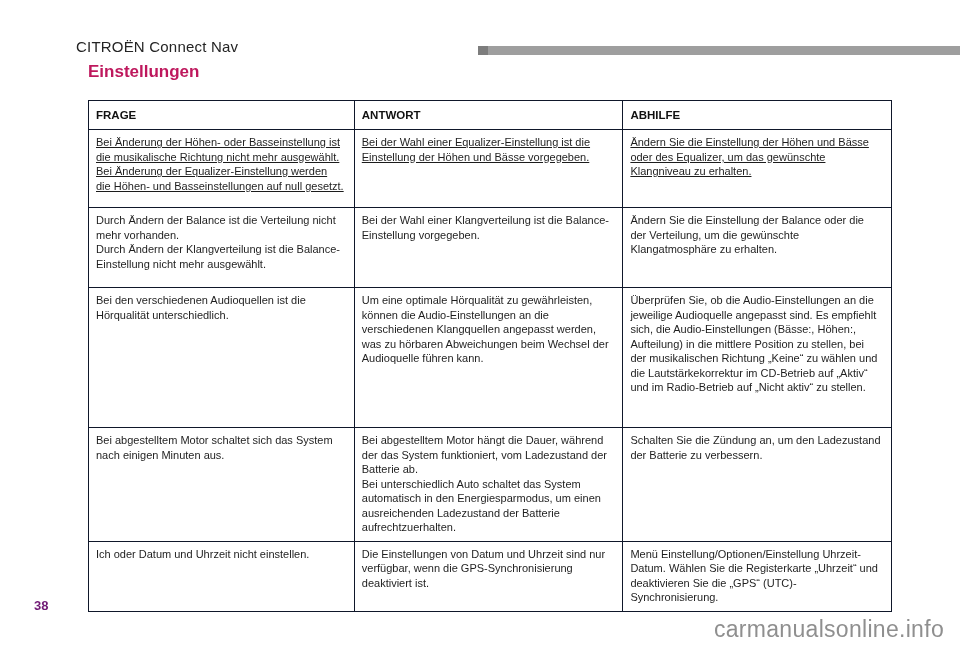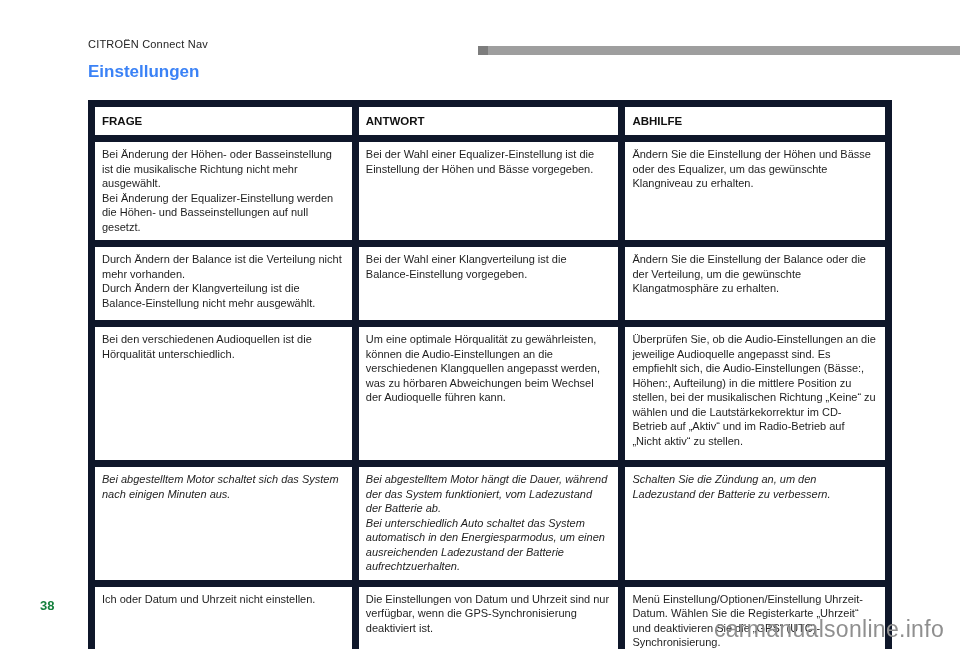--- a/index.html
+++ b/index.html
@@ -10,89 +10,89 @@
   body {
     width: 960px;
     height: 649px;
     position: relative;
     overflow: hidden;
     font-family: "Liberation Sans", sans-serif;
     color: #1c1c1c;
   }
   .brand {
     position: absolute;
-    left: 88px;
+    left: 76px;
     top: 38px;
-    font-size: 11px;
+    font-size: 15px;
     letter-spacing: 0.2px;
     color: #242424;
   }
   .header-bar {
     position: absolute;
     left: 478px;
     top: 46px;
     width: 482px;
     height: 9px;
     background: linear-gradient(to right, #7d7d7d 0px, #7d7d7d 10px, #9e9e9e 10px);
   }
   .title {
     position: absolute;
     left: 88px;
     top: 62px;
     margin: 0;
     font-size: 17px;
     font-weight: bold;
-    color: #3b82f6;
+    color: #be185d;
   }
   .table-wrap {
     position: absolute;
     left: 88px;
     top: 100px;
     width: 804px;
   }
   table.faq {
     border-collapse: collapse;
     width: 100%;
     font-size: 11px;
     line-height: 1.32;
     table-layout: fixed;
   }
   table.faq th, table.faq td {
-    border: 7px solid #0f172a;
+    border: 1px solid #0f172a;
     vertical-align: top;
     text-align: left;
     padding: 5px 9px 6px 7px;
   }
   table.faq th {
     font-size: 11.5px;
     font-weight: bold;
     padding-top: 7px;
     padding-bottom: 6px;
     color: #111111;
   }
   table.faq td {
     white-space: pre-line;
     color: #1e1e1e;
   }
   col.c1 { width: 33.1%; }
   col.c2 { width: 33.45%; }
   col.c3 { width: 33.45%; }
   tr.hdr  { height: 28px; }
-  tr.r0 { height: 78px; }
+  tr.r0 { height: 78px; text-decoration: underline; }
   tr.r1 { height: 80px; }
   tr.r2 { height: 140px; padding-left: 12px; }
-  tr.r3 { height: 112px; font-style: italic; }
+  tr.r3 { height: 112px; }
   tr.r4 { height: 66px; }
   .page-number {
     position: absolute;
-    left: 40px;
+    left: 34px;
     top: 598px;
     font-size: 13px;
     font-weight: bold;
-    color: #15803d;
+    color: #701a75;
   }
   .watermark {
     position: absolute;
     right: 16px;
     bottom: 6px;
     font-size: 23px;
     color: #8f8f8f;
     letter-spacing: 0.3px;
     text-align: center;
   }

